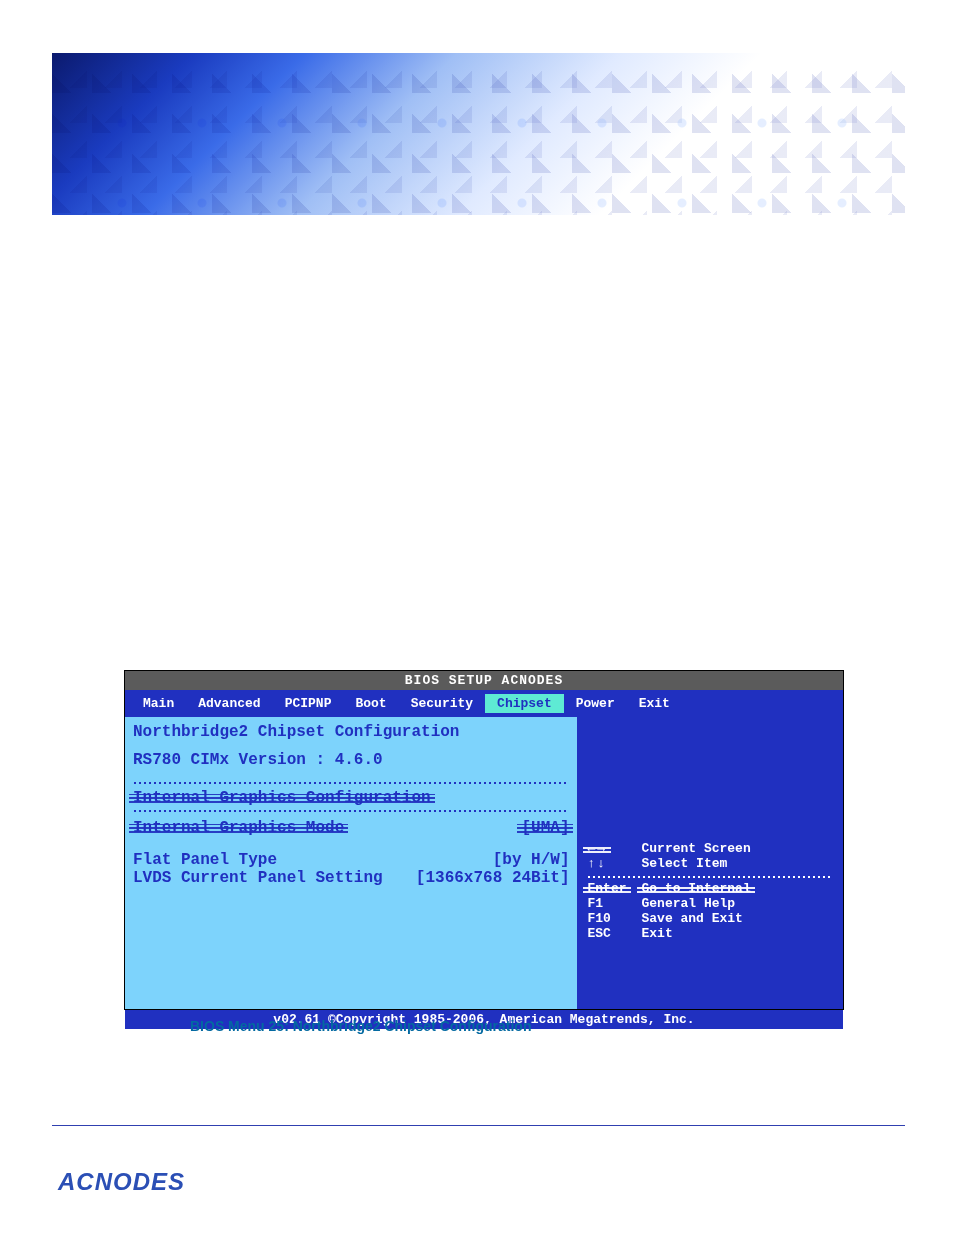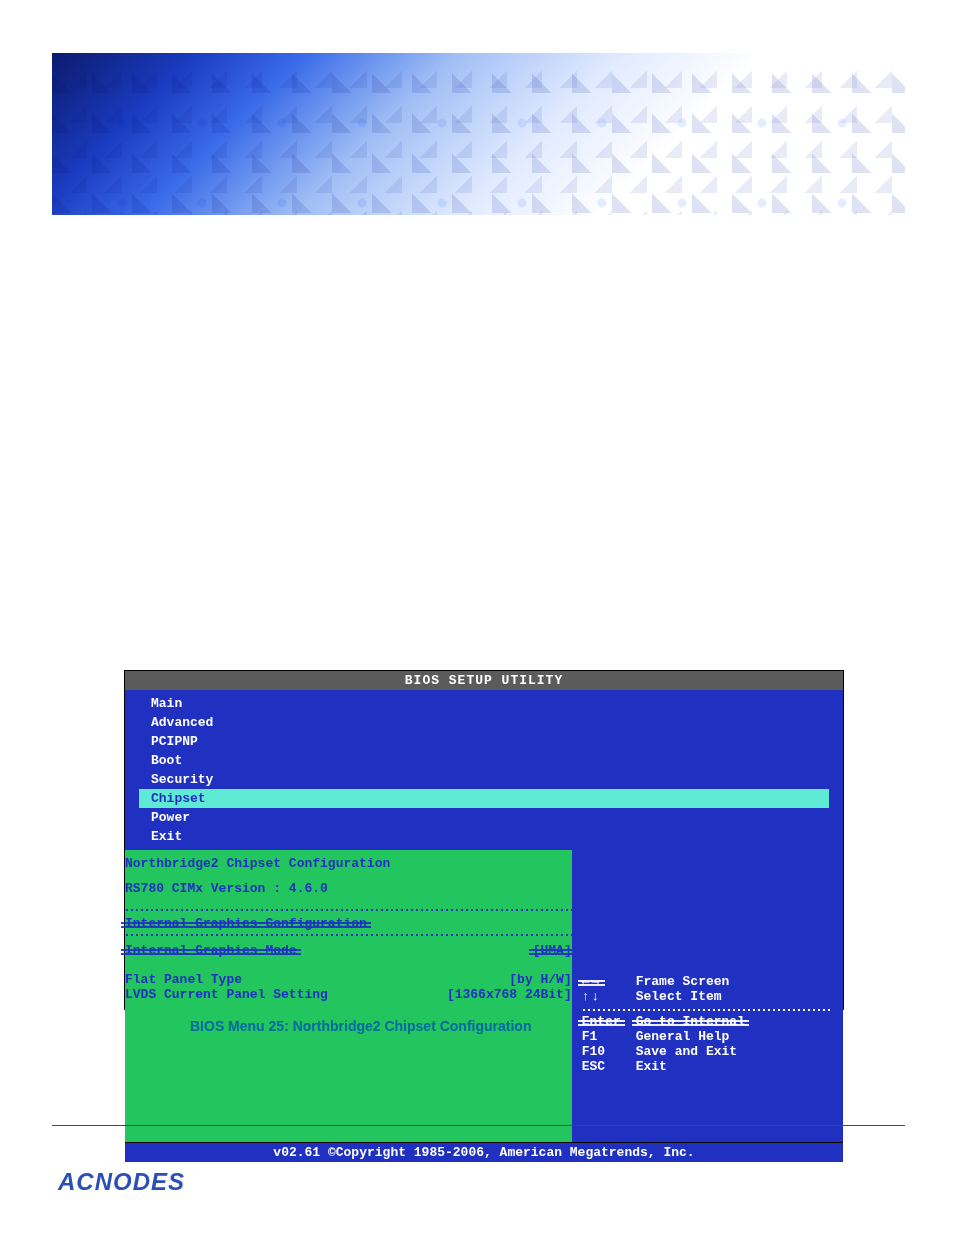--- a/index.html
+++ b/index.html
@@ -57,37 +57,36 @@
     font-size: 13px;
     padding: 2px 0;
     letter-spacing: 1px;
   }
   .bios-menu {
     background: #2030c0;
     color: #ffffff;
     display: flex;
     font-size: 13px;
     font-weight: bold;
-    padding: 4px 14px;
+    padding: 4px 6px;
     gap: 0;
-    flex-direction: column;
   }
   .bios-menu-item { padding: 2px 12px; }
   .bios-menu-item.active { background: #5eead4; color: #2030c0; }
   .bios-body {
     display: flex;
     height: calc(100% - 46px);
   }
   .bios-left {
     flex: 1.28;
-    background: #22c55e;
+    background: #7dd3fc;
     color: #2030c0;
-    font-size: 13px;
-    font-weight: bold;
-    padding: 6px 0;
+    font-size: 16px;
+    font-weight: bold;
+    padding: 6px 8px;
     position: relative;
   }
   .bios-right {
     flex: .72;
     background: #2030c0;
     color: #ffffff;
     font-size: 13px;
     font-weight: bold;
     padding: 6px 10px;
   }
@@ -174,21 +173,21 @@
 </head>
 <body>
 
 <div class="banner">
   <div class="banner-overlay"></div>
 </div>
 
 <div class="page-content"></div>
 
 <div class="bios-block">
-  <div class="bios-title">BIOS SETUP UTILITY</div>
+  <div class="bios-title">BIOS SETUP ACNODES</div>
   <div class="bios-menu">
     <span class="bios-menu-item">Main</span>
     <span class="bios-menu-item">Advanced</span>
     <span class="bios-menu-item">PCIPNP</span>
     <span class="bios-menu-item">Boot</span>
     <span class="bios-menu-item">Security</span>
     <span class="bios-menu-item active">Chipset</span>
     <span class="bios-menu-item">Power</span>
     <span class="bios-menu-item">Exit</span>
   </div>
@@ -219,21 +218,21 @@
       <div class="bios-row">
         <span class="label">LVDS Current Panel Setting</span>
         <span class="val">[1366x768 24Bit]</span>
       </div>
     </div>
 
     <div class="bios-right">
       <div style="height:118px"></div>
       <div class="help-row">
         <span class="k arrows"><span class="strike strike-white">←→</span></span>
-        <span class="d">Frame Screen</span>
+        <span class="d">Current Screen</span>
       </div>
       <div class="help-row">
         <span class="k arrows">↑↓</span>
         <span class="d">Select Item</span>
       </div>
       <div class="hr-white" style="margin-top:4px;margin-bottom:2px"></div>
       <div class="help-row">
         <span class="k"><span class="strike strike-white">Enter</span></span>
         <span class="d"><span class="strike strike-white">Go to Internal</span></span>
       </div>

